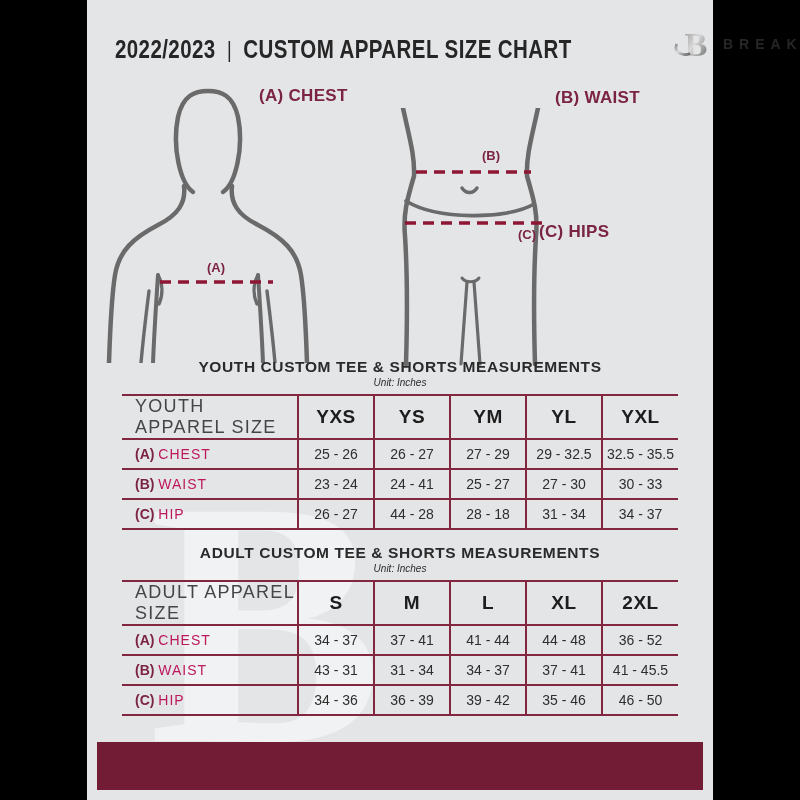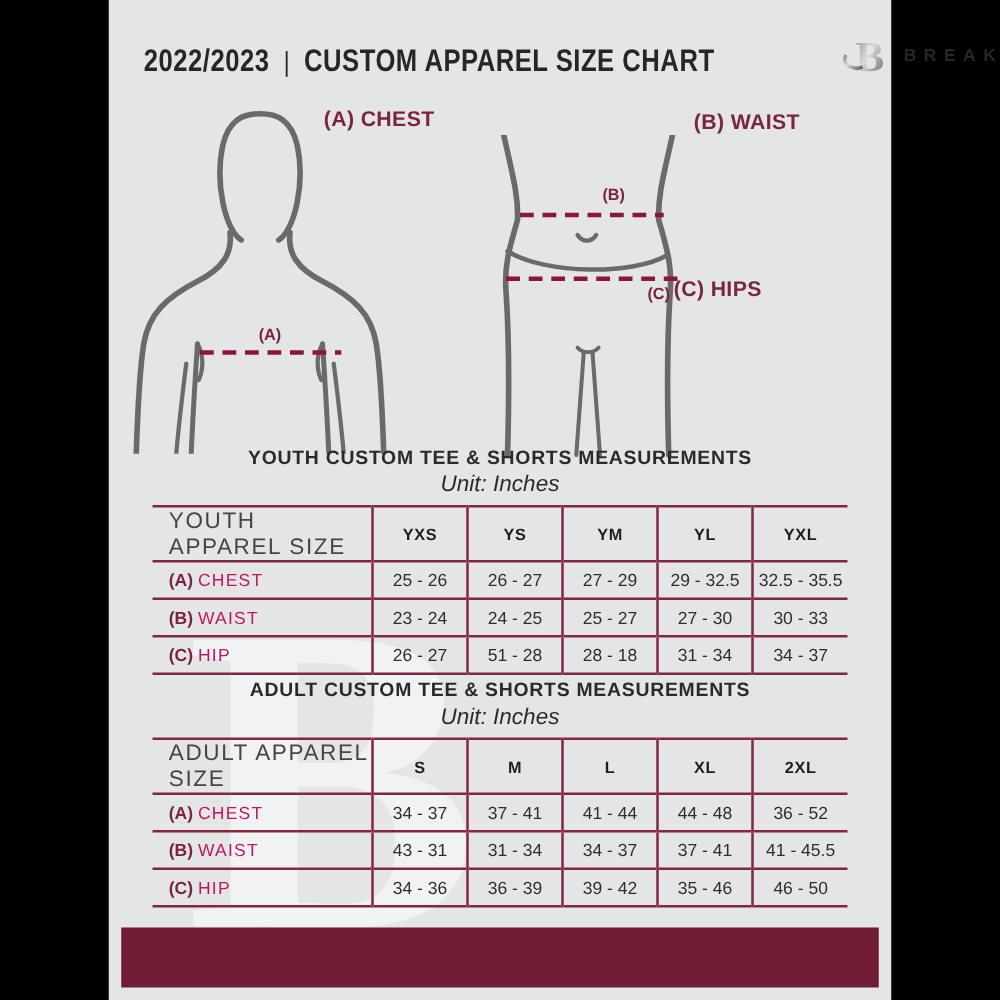--- a/index.html
+++ b/index.html
@@ -29,29 +29,29 @@
         white-space:pre-line;letter-spacing:.2px;}
 
   .fig{position:absolute;z-index:1;}
   .fig-label{position:absolute;z-index:2;width:30px;text-align:center;font-size:13px;
              font-weight:bold;color:#7b2343;}
 
   
   .tbl-block{position:absolute;left:35px;width:556px;z-index:1;}
   .tbl-title{text-align:center;font-size:15.5px;font-weight:bold;color:#2a2a2a;
              letter-spacing:.6px;margin:0;}
-  .tbl-unit{text-align:center;font-size:18px;font-style:italic;color:#2a2a2a;margin:1px 0 0 0;}
+  .tbl-unit{text-align:center;font-size:10px;font-style:italic;color:#2a2a2a;margin:1px 0 0 0;}
   table{border-collapse:collapse;width:556px;margin-top:6px;table-layout:fixed;
         border-top:2px solid #832640;border-bottom:2px solid #832640;}
   tr{border-top:2px solid #832640;}
   td,th{border-left:2px solid #832640;padding:0;text-align:center;vertical-align:middle;}
   td:first-child,th:first-child{border-left:none;text-align:left;padding-left:13px;}
   thead tr{height:36px;}
   tbody tr{height:30px;}
-  th.size-col{font-size:13px;font-weight:bold;color:#1d1d1d;letter-spacing:.5px;}
+  th.size-col{font-size:19px;font-weight:bold;color:#1d1d1d;letter-spacing:.5px;}
   th.size-label{font-size:18px;font-weight:normal;color:#454545;letter-spacing:1.3px;}
   td{font-size:14px;color:#2e2e2e;}
   .rp{font-weight:bold;color:#7b2343;}
   .rl{color:#be185d;letter-spacing:1px;}
 
   
   .footer-bar{position:absolute;left:10px;top:742px;width:606px;height:48px;
               background:#721d35;z-index:3;}
 
   svg.lineart{stroke:#6a6a6a;fill:none;stroke-width:4.5;stroke-linecap:round;}
@@ -173,32 +173,32 @@
             <td>27 - 29</td>
             <td>29 - 32.5</td>
             <td>32.5 - 35.5</td>
           </tr>
           <tr>
             <td>
               <span class="rp">(B)</span>
               <span class="rl">WAIST</span>
             </td>
             <td>23 - 24</td>
-            <td>24 - 25</td>
+            <td>24 - 41</td>
             <td>25 - 27</td>
             <td>27 - 30</td>
             <td>30 - 33</td>
           </tr>
           <tr>
             <td>
               <span class="rp">(C)</span>
               <span class="rl">HIP</span>
             </td>
             <td>26 - 27</td>
-            <td>51 - 28</td>
+            <td>44 - 28</td>
             <td>28 - 18</td>
             <td>31 - 34</td>
             <td>34 - 37</td>
           </tr>
         </tbody>
       </table>
     </div>
 
     <div class="tbl-block" style="top:544px;">
       <p class="tbl-title">ADULT CUSTOM TEE &amp; SHORTS MEASUREMENTS</p>

